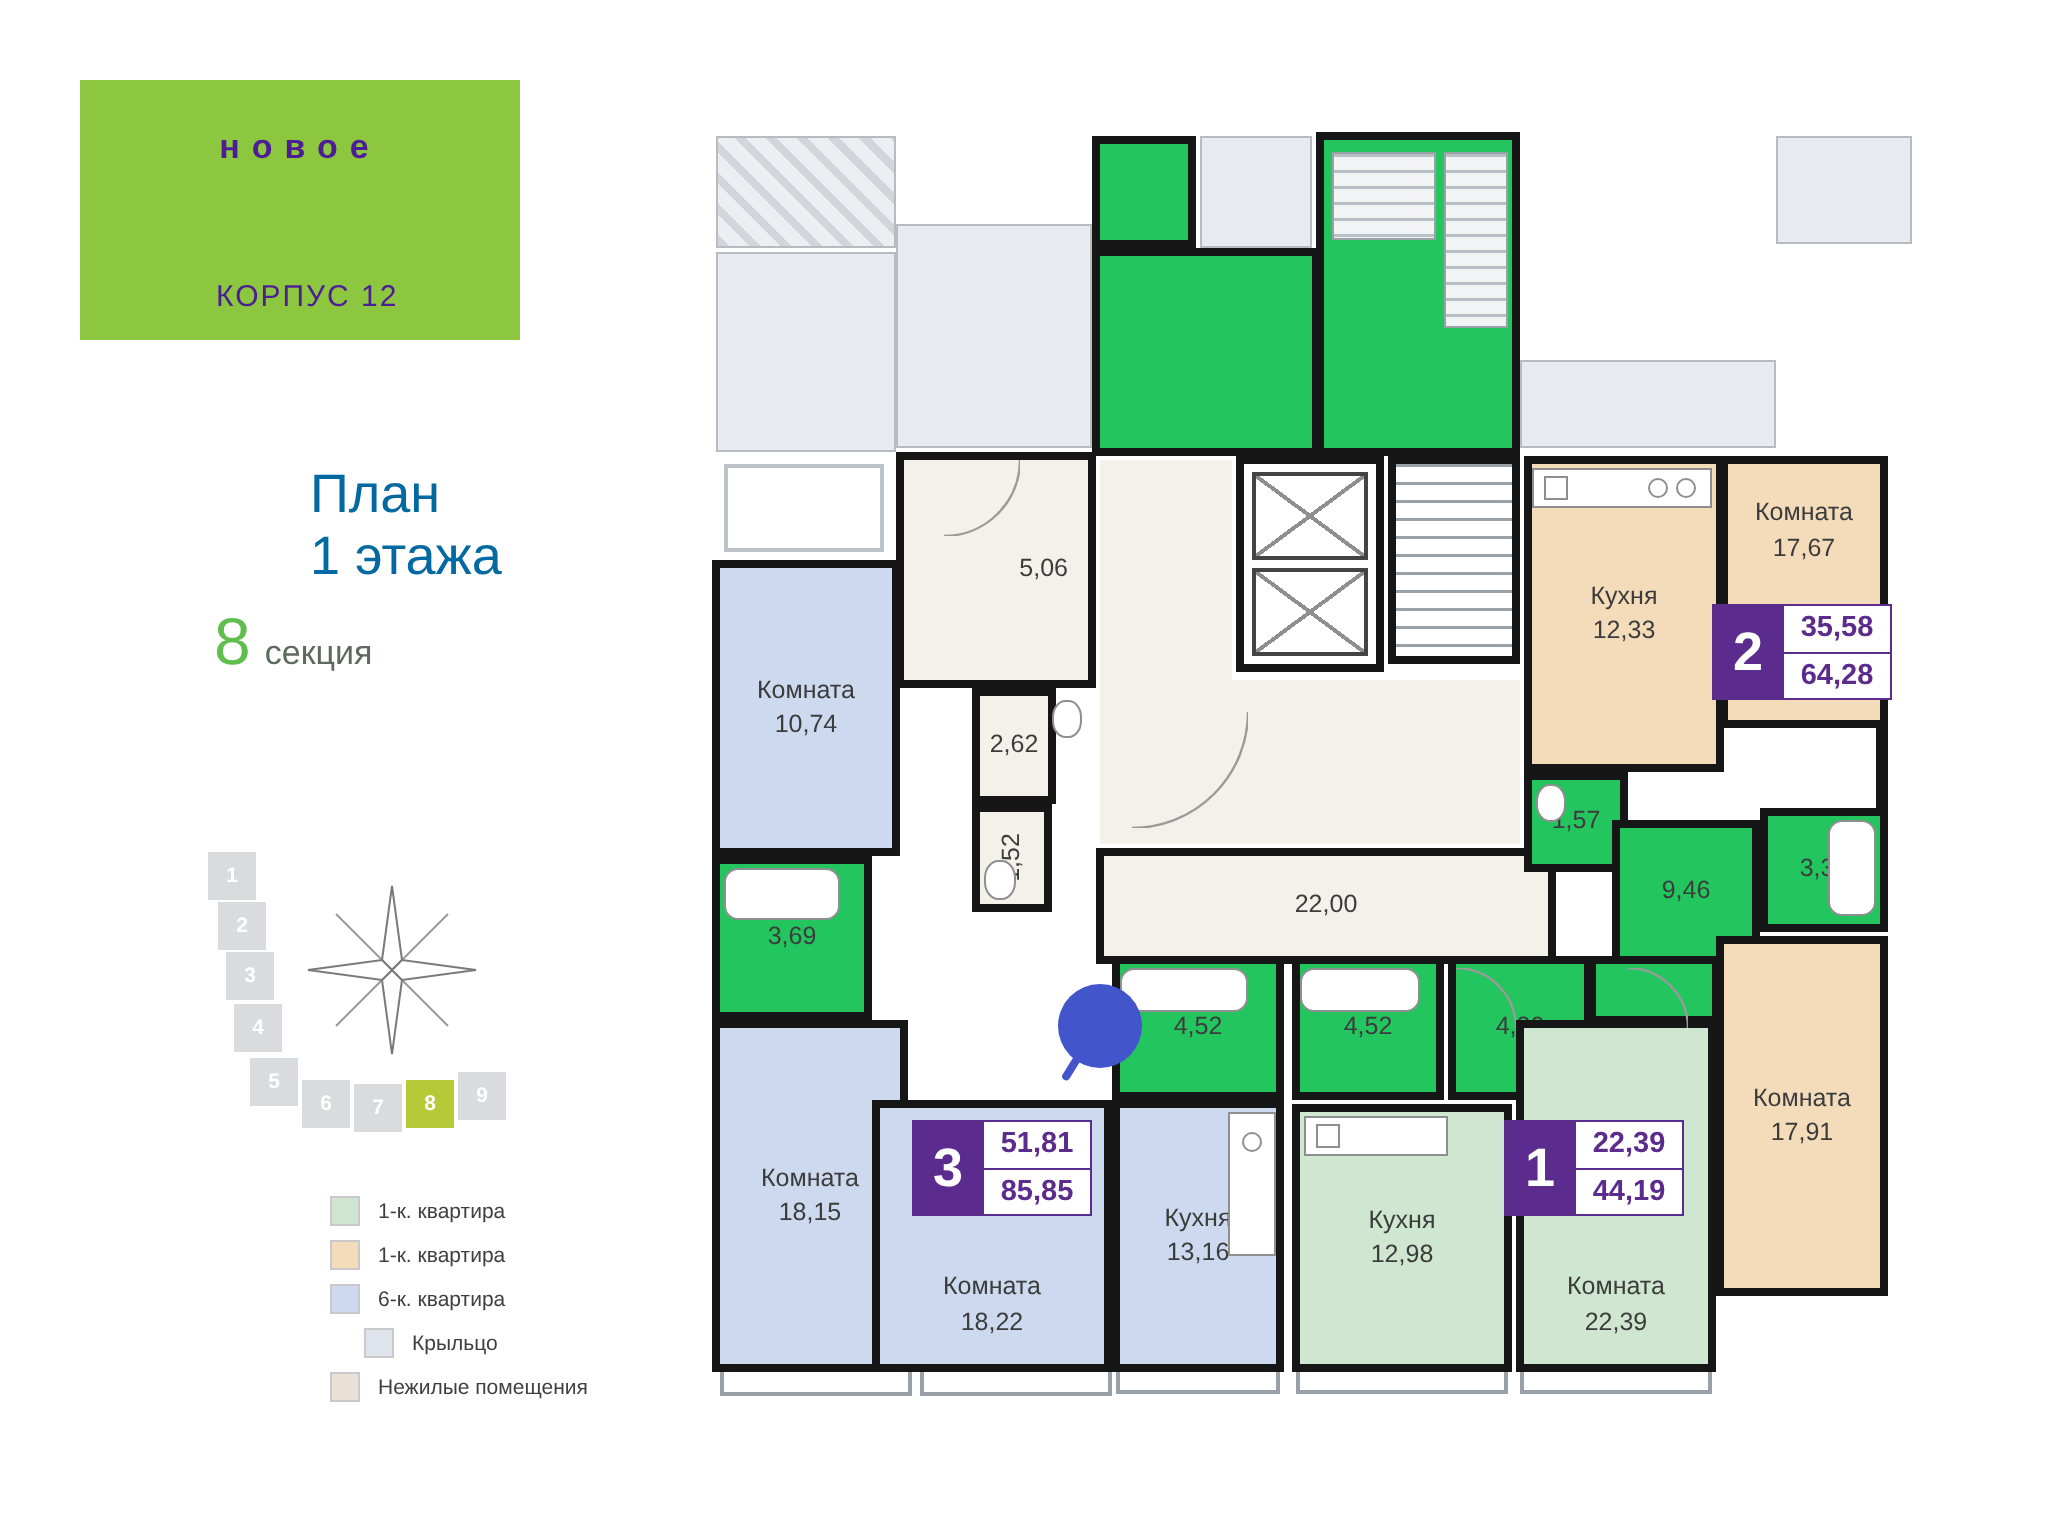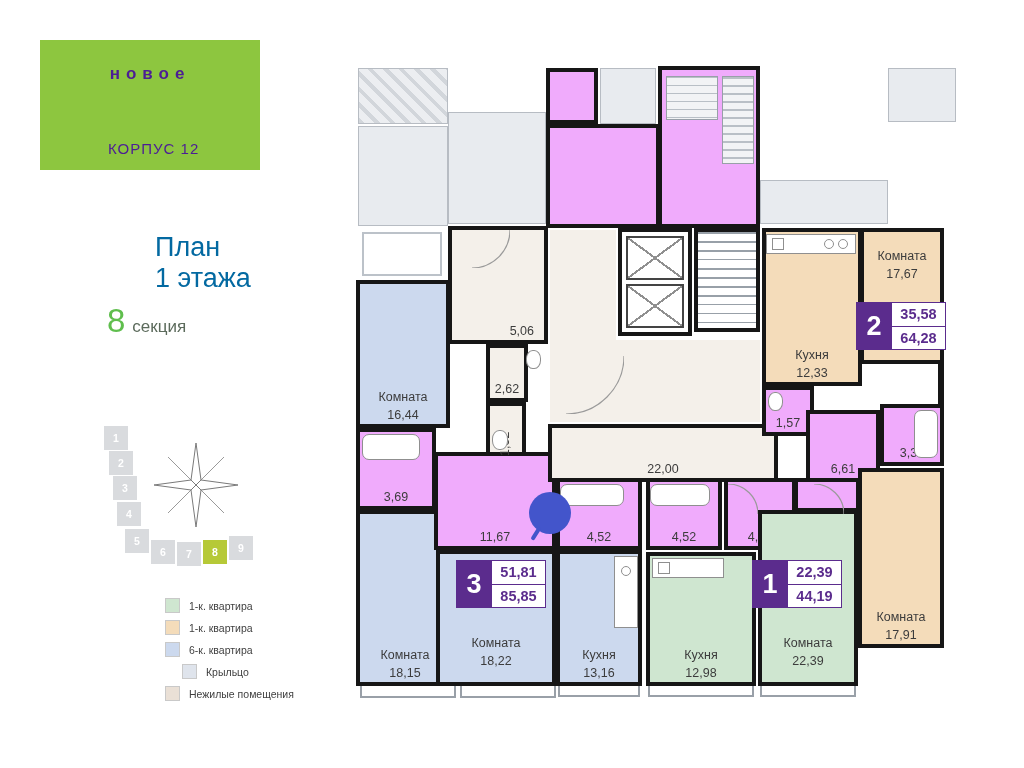--- a/index.html
+++ b/index.html
@@ -21,30 +21,30 @@
            display:flex;align-items:center;justify-content:center;z-index:2;}
   .mini-sq.active{background:#b6c937;}
   .compass{position:absolute;left:151px;top:440px;z-index:1;}
 
   .legend-item{position:absolute;display:flex;align-items:center;gap:9px;font-size:10.5px;color:#3f3f3f;}
   .legend-sw{width:15px;height:15px;flex:0 0 auto;border:1px solid #c9c9c9;box-sizing:border-box;}
   .sw-1k{background:#cfe6d0;} .sw-2k{background:#f4dcba;} .sw-3k{background:#ccd9ee;}
   .sw-kr{background:#dfe4ec;} .sw-ne{background:#eae0d6;}
 
   
-  .room{position:absolute;box-sizing:border-box;border:4px solid #161616;display:flex;align-items:flex-end;
+  .room{position:absolute;box-sizing:border-box;border:4px solid #161616;display:flex;align-items:center;
         justify-content:center;text-align:center;z-index:2;}
   .lbl{font-size:12.5px;color:#3c3c3c;line-height:1.4;}
   .rn,.ra{display:block;}
   .vert{transform:rotate(-90deg);white-space:nowrap;}
   .pos-bottom{align-items:flex-end;padding-bottom:12px;}
   .pos-top{align-items:flex-start;padding-top:16px;}
   .pos-right{justify-content:flex-end;padding-right:10px;}
   .c-blue{background:#ccd9ee;} .c-green{background:#cfe6d0;} .c-tan{background:#f4dcba;}
-  .c-white{background:#f0abfc;} .c-beige{background:#f4f0ea;}
+  .c-white{background:#22c55e;} .c-beige{background:#f4f0ea;}
 
   .fill{position:absolute;z-index:1;background:#f4f0ea;}
   .gray-block{position:absolute;background:#e8ebef;border:1px solid #b7bcc3;box-sizing:border-box;z-index:1;}
   .hatch{background:repeating-linear-gradient(45deg,#d2d6db 0 4px,#eceef1 4px 11px);}
   .balcony{position:absolute;background:#fff;border:2px solid #99a0a8;box-sizing:border-box;z-index:1;}
   .terrace{position:absolute;border:2px solid #bcc2c9;box-sizing:border-box;z-index:1;}
   .wall{position:absolute;background:#161616;z-index:3;}
 
   .fixture{position:absolute;border:1.5px solid #8f8f8f;background:#fff;box-sizing:border-box;z-index:3;}
   .tub{border-radius:7px;} .toilet{border-radius:45%;}
@@ -153,39 +153,33 @@
 
   <div class="elev">
     <div class="xcell" style="left:4px;top:4px;width:58px;height:44px"></div>
     <div class="xcell" style="left:4px;top:52px;width:58px;height:44px"></div>
   </div>
   <div class="stairs"></div>
 
   <div class="room c-blue" style="left:356px;top:280px;width:94px;height:148px">
     <div class="lbl">
       <span class="rn">Комната</span>
-      <span class="ra">16,44</span>
+      <span class="ra">10,74</span>
     </div>
   </div>
   <div class="room c-white" style="left:356px;top:428px;width:80px;height:82px">
     <div class="lbl">
       <span class="rn"></span>
       <span class="ra">3,69</span>
     </div>
   </div>
   <div class="room c-blue" style="left:356px;top:510px;width:98px;height:176px">
     <div class="lbl">
       <span class="rn">Комната</span>
       <span class="ra">18,15</span>
-    </div>
-  </div>
-  <div class="room c-white" style="left:434px;top:452px;width:122px;height:98px">
-    <div class="lbl">
-      <span class="rn"></span>
-      <span class="ra">11,67</span>
     </div>
   </div>
   <div class="room c-blue pos-bottom" style="left:436px;top:550px;width:120px;height:136px">
     <div class="lbl">
       <span class="rn">Комната</span>
       <span class="ra">18,22</span>
     </div>
   </div>
   <div class="room c-blue" style="left:556px;top:550px;width:86px;height:136px">
     <div class="lbl">
@@ -259,21 +253,21 @@
       <span class="ra">17,67</span>
     </div>
   </div>
   <div class="room c-white" style="left:762px;top:386px;width:52px;height:50px">
     <div class="lbl">
       <span class="ra">1,57</span>
     </div>
   </div>
   <div class="room c-white" style="left:806px;top:410px;width:74px;height:72px">
     <div class="lbl">
-      <span class="ra">6,61</span>
+      <span class="ra">9,46</span>
     </div>
   </div>
   <div class="room c-white" style="left:880px;top:404px;width:64px;height:62px">
     <div class="lbl">
       <span class="ra">3,34</span>
     </div>
   </div>
   <div class="room c-tan" style="left:858px;top:468px;width:86px;height:180px">
     <div class="lbl">
       <span class="rn">Комната</span>

